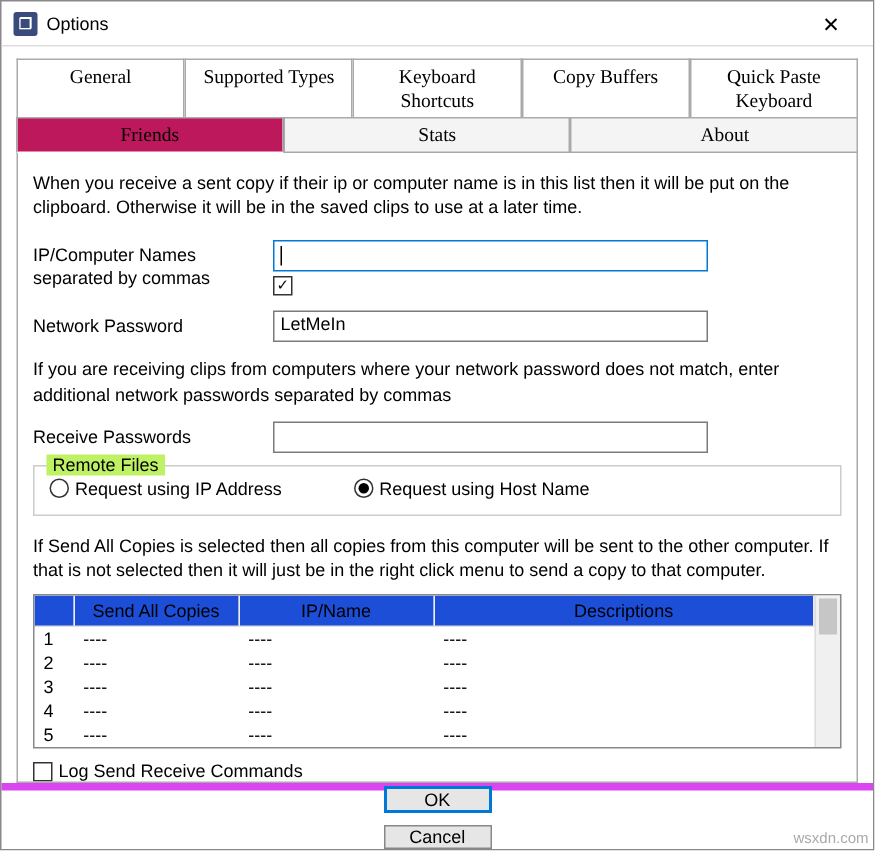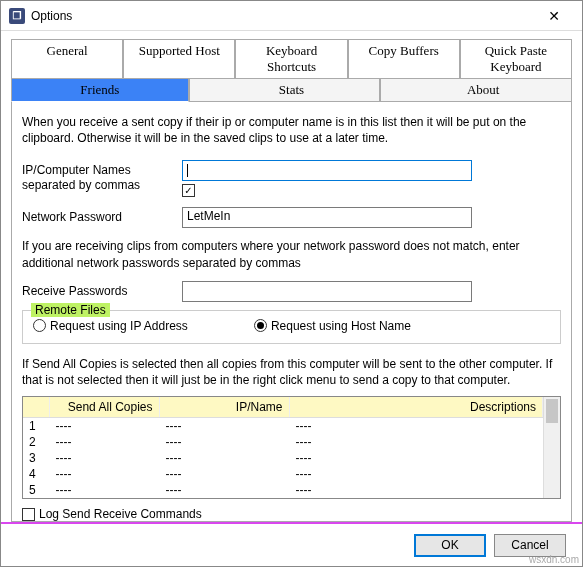--- a/index.html
+++ b/index.html
@@ -7,70 +7,70 @@
 .window { width: 583px; height: 567px; border: 1px solid #888; display: flex; flex-direction: column; }
 .titlebar { height: 30px; display: flex; align-items: center; padding: 0 8px; border-bottom: 1px solid #ddd; }
 .titlebar-icon { width: 16px; height: 16px; background: #3a4a7a; border-radius: 2px; margin-right: 6px; display: flex; align-items: center; justify-content: center; color: #fff; font-size: 10px; font-weight: bold; }
 .titlebar-title { flex: 1; font-size: 12px; }
 .close-btn { width: 40px; height: 28px; display: flex; align-items: center; justify-content: center; font-size: 14px; }
 .content { flex: 1; padding: 8px 10px 0 10px; display: flex; flex-direction: column; overflow: hidden; }
 .tabs-row { display: flex; }
 .tab { flex: 1; text-align: center; padding: 3px 4px; border: 1px solid #aaa; background: #fff; font-size: 13px; cursor: pointer; position: relative; font-family: Liberation Serif, serif; }
 .tabs-row.row1 .tab { border-bottom: none; }
 .tabs-row.row2 .tab { border-top: 1px solid #aaa; }
-.tab.active { background: #3b82f6; border-bottom: 1px solid #fff; z-index: 2; }
+.tab.active { background: #be185d; border-bottom: 1px solid #fff; z-index: 2; }
 .tabs-row.row2 .tab:not(.active) { background: #f4f4f4; padding-left: 18px; }
 .tab-panel { border: 1px solid #aaa; border-top: none; padding: 12px 10px 10px 10px; flex: 1; display: flex; flex-direction: column; overflow: hidden; }
 .desc { font-size: 12px; line-height: 1.35; margin-bottom: 14px; }
 .form-row { display: flex; align-items: flex-start; margin-bottom: 4px; }
 .form-label { width: 160px; font-size: 12px; line-height: 1.25; padding-top: 3px; }
 .form-right { flex: 1; }
 .text-input { width: 290px; height: 21px; border: 1px solid #7a7a7a; font-size: 12px; padding: 1px 4px; }
 .text-input.focused { border: 1px solid #0078d7; }
 .cursor-caret::after { content: ""; display: inline-block; width: 1px; height: 13px; background: #000; vertical-align: middle; }
 .checkbox-row { display: flex; align-items: center; margin-top: 3px; font-size: 12px; }
 .checkbox { width: 13px; height: 13px; border: 1px solid #333; margin-right: 4px; display: flex; align-items: center; justify-content: center; font-size: 10px; line-height: 1; }
 .help { font-size: 12px; line-height: 1.35; margin: 6px 0 10px 0; }
 .fieldset { border: 1px solid #ccc; padding: 8px 10px 10px 10px; margin-top: 4px; position: relative; }
 .fieldset-legend { position: absolute; top: -8px; left: 8px; background: #bef264; padding: 0 4px; font-size: 12px; }
-.radio-row { display: flex; gap: 66px; align-items: center; font-size: 12px; text-align: center; }
+.radio-row { display: flex; gap: 48px; align-items: center; font-size: 12px; text-align: center; }
 .radio { width: 13px; height: 13px; border: 1px solid #333; border-radius: 50%; margin-right: 4px; display: inline-flex; align-items: center; justify-content: center; }
 .radio-dot { width: 7px; height: 7px; background: #000; border-radius: 50%; }
 .radio-item { display: flex; align-items: center; }
 .send-desc { font-size: 12px; line-height: 1.35; margin: 12px 0 8px 0; }
 .grid-wrap { border: 1px solid #888; height: 110px; display: flex; }
 .grid { flex: 1; overflow: hidden; }
 .grid table { width: 100%; border-collapse: collapse; font-size: 12px; }
-.grid th { text-align: right; font-weight: normal; padding: 3px 6px; border-bottom: 1px solid #ddd; border-right: 1px solid #eee; background: #fef9c3; }
+.grid th { text-align: center; font-weight: normal; padding: 3px 6px; border-bottom: 1px solid #ddd; border-right: 1px solid #eee; background: #1d4ed8; }
 .grid td { padding: 1px 6px; border-right: 1px solid transparent; }
 .grid .numcol { width: 26px; }
 .grid .col-sac { width: 110px; }
 .grid .col-ip { width: 130px; }
 .scrollbar { width: 17px; background: #f0f0f0; border-left: 1px solid #ddd; position: relative; }
 .scroll-thumb { position: absolute; top: 2px; left: 2px; right: 2px; height: 24px; background: #c6c6c6; }
 .log-row { display: flex; align-items: center; margin-top: 8px; font-size: 12px; }
-.footer { height: 44px; display: flex; align-items: center; justify-content: flex-end; gap: 8px; padding: 0 16px; border-top: 2px solid #d946ef; }
+.footer { height: 44px; display: flex; align-items: center; justify-content: flex-end; gap: 8px; padding: 0 16px; border-top: 5px solid #d946ef; flex-direction: column; }
 .btn { min-width: 72px; height: 23px; border: 1px solid #888; background: #e6e6e6; font-size: 12px; display: flex; align-items: center; justify-content: center; cursor: pointer; }
 .btn.primary { border: 2px solid #0078d7; background: #e6e6e6; }
 .watermark { position: absolute; right: 4px; bottom: 2px; font-size: 10px; color: #aaa; }
 </style>
 </head>
 <body>
 
 <div class="window">
   <div class="titlebar">
     <div class="titlebar-icon">❐</div>
     <div class="titlebar-title">Options</div>
     <div class="close-btn">✕</div>
   </div>
 
   <div class="content">
     <div class="tabs-row row1">
       <div class="tab">General</div>
-      <div class="tab">Supported Host</div>
+      <div class="tab">Supported Types</div>
       <div class="tab">Keyboard Shortcuts</div>
       <div class="tab">Copy Buffers</div>
       <div class="tab">Quick Paste Keyboard</div>
     </div>
     <div class="tabs-row row2">
       <div class="tab active">Friends</div>
       <div class="tab">Stats</div>
       <div class="tab">About</div>
     </div>
 

